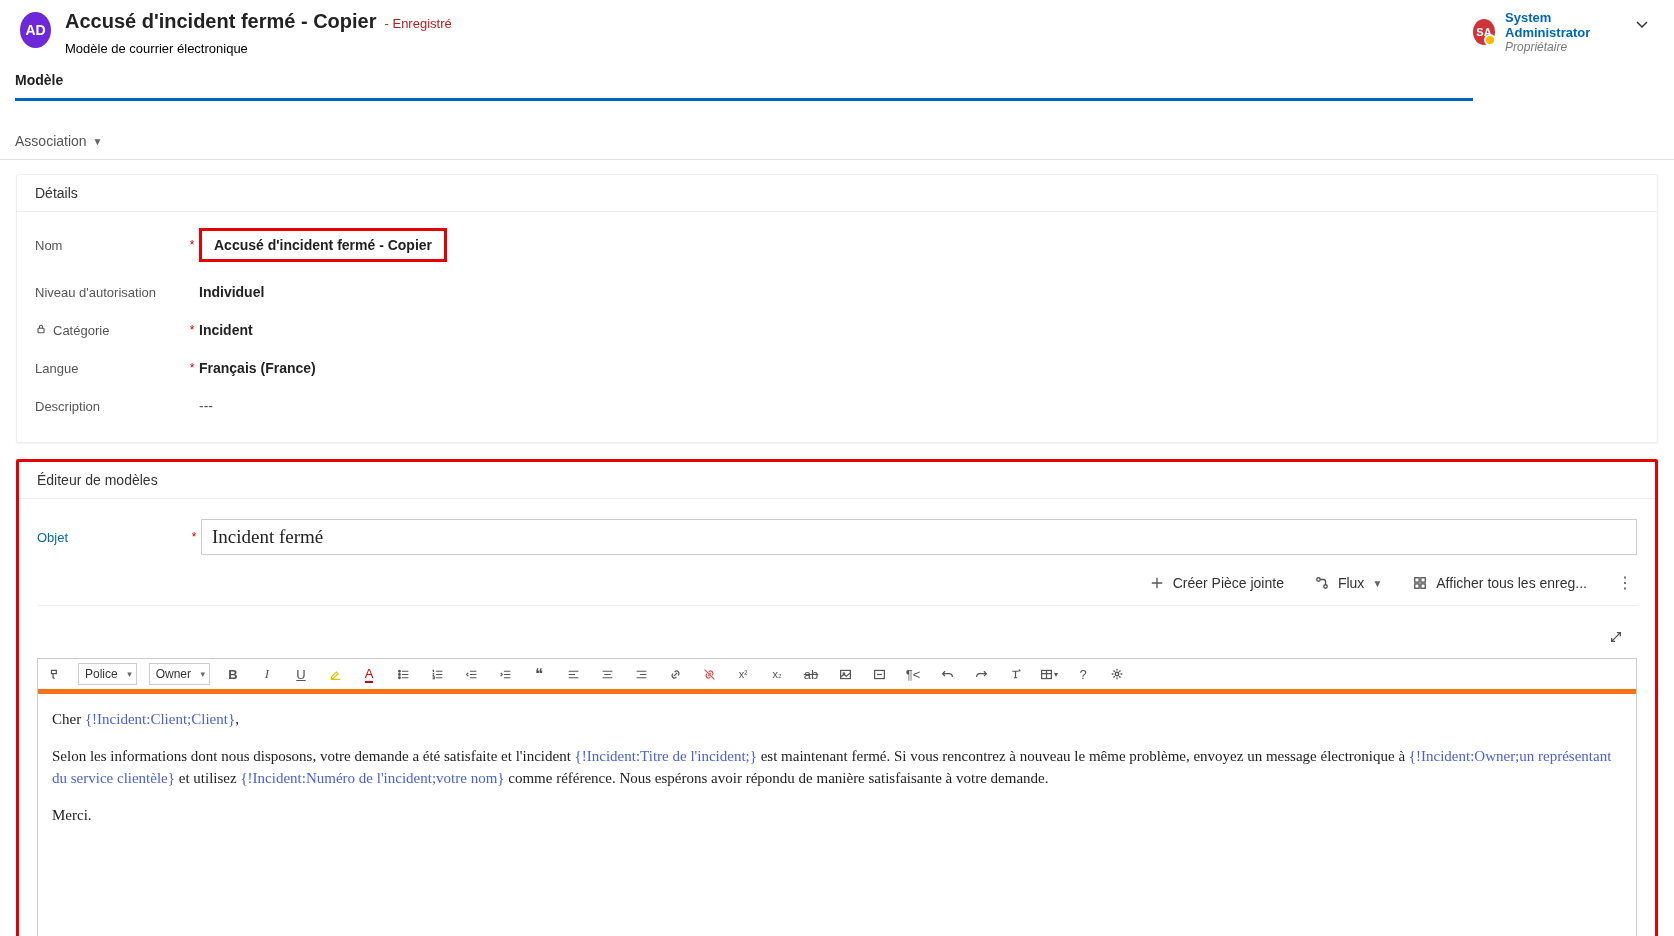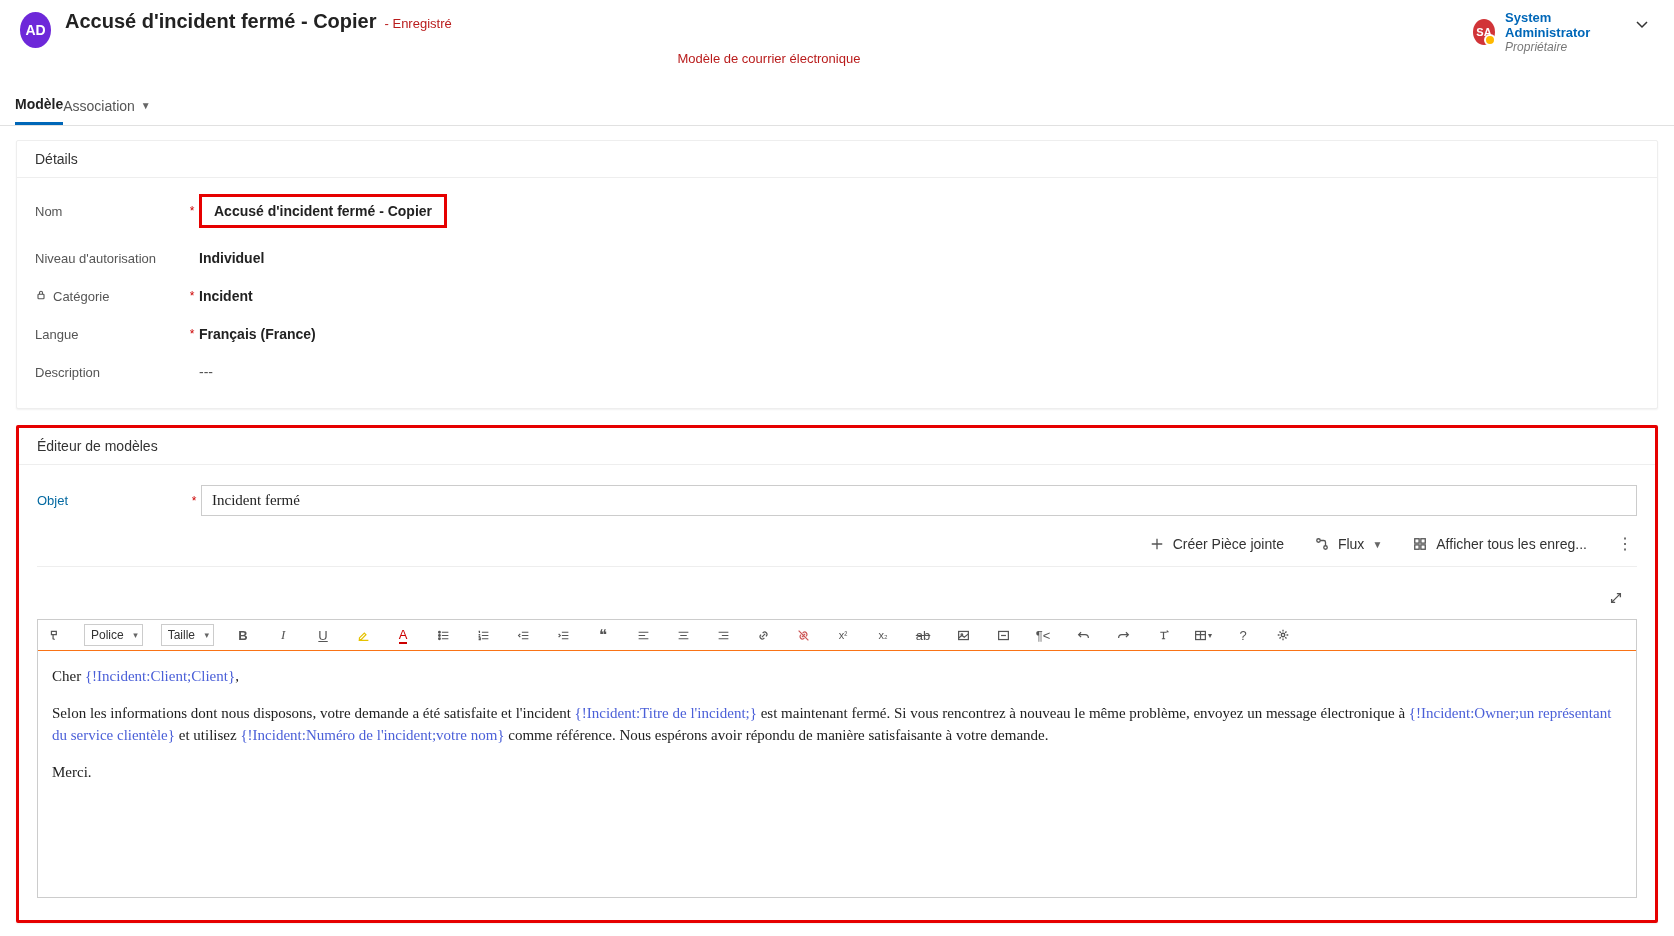--- a/index.html
+++ b/index.html
@@ -4,29 +4,29 @@
 <style>
   * { box-sizing: border-box; margin: 0; padding: 0; }
   body { font-family: "Segoe UI", Arial, sans-serif; font-size: 14px; color: #333; background: #fff; }
   
   .header { display: flex; align-items: flex-start; padding: 10px 20px 0; border-bottom: 1px solid #e1e1e1; }
   .avatar-app { width: 36px; height: 36px; border-radius: 50%; background: #6d28d9; color: #fff; font-weight: 600; display: flex; align-items: center; justify-content: center; font-size: 14px; margin-right: 14px; margin-top: 2px;}
   .title-block { flex: 1; }
   .title-line { display: flex; align-items: baseline; gap: 8px; }
   .page-title { font-size: 20px; font-weight: 600; color: #222; }
   .saved-label { font-size: 13px; color: #b91c1c; }
-  .subtitle { font-size: 13px; color: #b91c1c; margin-top: 18px; text-align: center; }
+  .subtitle { font-size: 13px; color: #000000; margin-top: 8px; }
   .owner-block { display: flex; align-items: center; gap: 10px; margin-right: 10px; }
   .avatar-owner { width: 26px; height: 26px; border-radius: 50%; background: #d13438; color:#fff; font-size:11px; font-weight:600; display:flex; align-items:center; justify-content:center; position:relative;}
   .avatar-owner::after { content:""; position:absolute; width:8px; height:8px; background:#ffb900; border-radius:50%; bottom:-1px; right:-1px; border:2px solid #fff;}
   .owner-text .name { color: #0067b8; font-size: 13px; font-weight:600;}
   .owner-text .role { color: #777; font-size: 12px; font-style: italic;}
   .chevron-btn { width:28px; height:28px; display:flex; align-items:center; justify-content:center; cursor:pointer;}
   
-  .tabs { display:flex; margin-top: 24px; padding-left: 0px;}
+  .tabs { display:flex; gap: 26px; margin-top: 10px; padding-left: 0px; flex-direction: column;}
   .header .tabs { margin-left: -50px; } 
   .tabrow-wrap { width:100%; }
   .tab { padding: 6px 0 10px; font-size: 14px; color:#555; cursor:pointer; display:flex; align-items:center; gap:6px;}
   .tab.active { font-weight:600; color:#222; border-bottom: 3px solid #0067b8; }
   
   .content { padding: 14px 16px; }
   .panel { background:#fff; border:1px solid #eee; box-shadow: 0 1px 2px rgba(0,0,0,0.06); border-radius:2px; margin-bottom:16px; }
   .panel-header { padding: 10px 18px; font-size:14px; color:#333; border-bottom:1px solid #eee;}
   .panel-body { padding: 16px 18px 22px; }
   
@@ -37,30 +37,30 @@
   .spacer-req { width:14px; }
   .form-value { font-size: 14px; font-weight:600; color:#222; }
   .form-value.plain { font-weight:400; color:#555;}
   
   .highlight-box { border: 3px solid #e60000; padding: 6px 12px; display:inline-block; }
   
   .panel.editor-panel { border: 3px solid #e60000; }
   
   .subject-row { display:flex; align-items:center; padding: 0 0 14px; margin-top:4px;}
   .subject-row label { width:150px; font-size:13px; color:#0369a1;}
-  .subject-input { flex:1; border:1px solid #ccc; padding:6px 10px; font-size:15px; font-family: Georgia, serif; color:#222;}
+  .subject-input { flex:1; border:1px solid #ccc; padding:6px 10px; font-size:19px; font-family: Georgia, serif; color:#222;}
   
   .action-bar { display:flex; justify-content:flex-end; align-items:center; gap: 30px; padding: 6px 4px 14px; border-bottom:1px solid #eee; margin-bottom:18px;}
   .action-btn { display:flex; align-items:center; gap:8px; font-size:14px; color:#333; cursor:pointer; }
   .action-btn .ico { width:16px; height:16px; display:flex; align-items:center; justify-content:center; color:#555;}
   
   .expand-row { display:flex; justify-content:flex-end; padding: 2px 10px 10px;}
   
   .rte-box { border:1px solid #ccc; }
-  .rte-toolbar { display:flex; align-items:center; gap:18px; padding:4px 6px; border-bottom:1px solid #f97316; flex-wrap:wrap;}
+  .rte-toolbar { display:flex; align-items:center; gap:12px; padding:4px 6px; border-bottom:5px solid #f97316; flex-wrap:wrap;}
   .tb-btn { min-width:22px; height:22px; display:flex; align-items:center; justify-content:center; cursor:pointer; color:#555; font-size:13px; border-radius:2px;}
   .tb-select { border:1px solid #ccc; height:22px; font-size:12px; padding: 0 18px 0 6px; background:#fff; position:relative; display:flex; align-items:center; cursor:pointer;}
   .tb-select::after{ content:"▾"; position:absolute; right:4px; font-size:9px; color:#666;}
   .tb-btn svg{display:block;}
   
   .rte-body { padding: 14px 14px 100px; font-family: Georgia, 'Times New Roman', serif; font-size:15px; color:#222; line-height:1.5;}
   .rte-body p { margin-bottom: 14px;}
   .token { color:#4a5fd8; }
   
   svg { stroke: currentColor; fill: none; stroke-width: 1.5; }
@@ -199,21 +199,21 @@
         <div class="rte-toolbar">
           <div class="tb-btn">
               <svg width="13" height="13" viewBox="0 0 16 16">
                 <path d="M3 3h6v4H3zM5 7v5l2 1"></path>
               </svg>
             </div>
           <div class="tb-select">
               <span>Police</span>
             </div>
           <div class="tb-select">
-              <span>Taille</span>
+              <span>Owner</span>
             </div>
           <div class="tb-btn" style="font-weight:bold;">B</div>
           <div class="tb-btn" style="font-style:italic;font-family:serif;">I</div>
           <div class="tb-btn" style="text-decoration:underline;">U</div>
           <div class="tb-btn">
               <svg width="13" height="13" viewBox="0 0 16 16">
                 <path d="M3 11l6-6 2 2-6 6H3v-2zM2 14h12" stroke="#e6c200"></path>
               </svg>
             </div>
           <div class="tb-btn">

